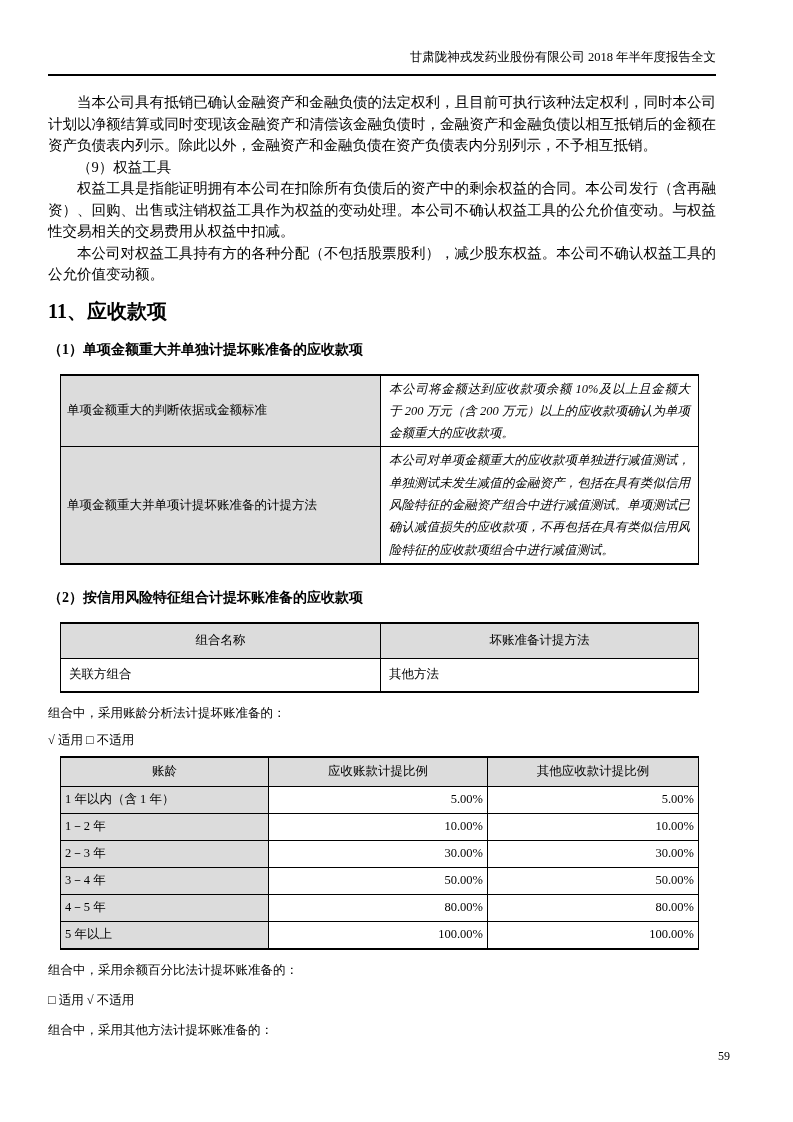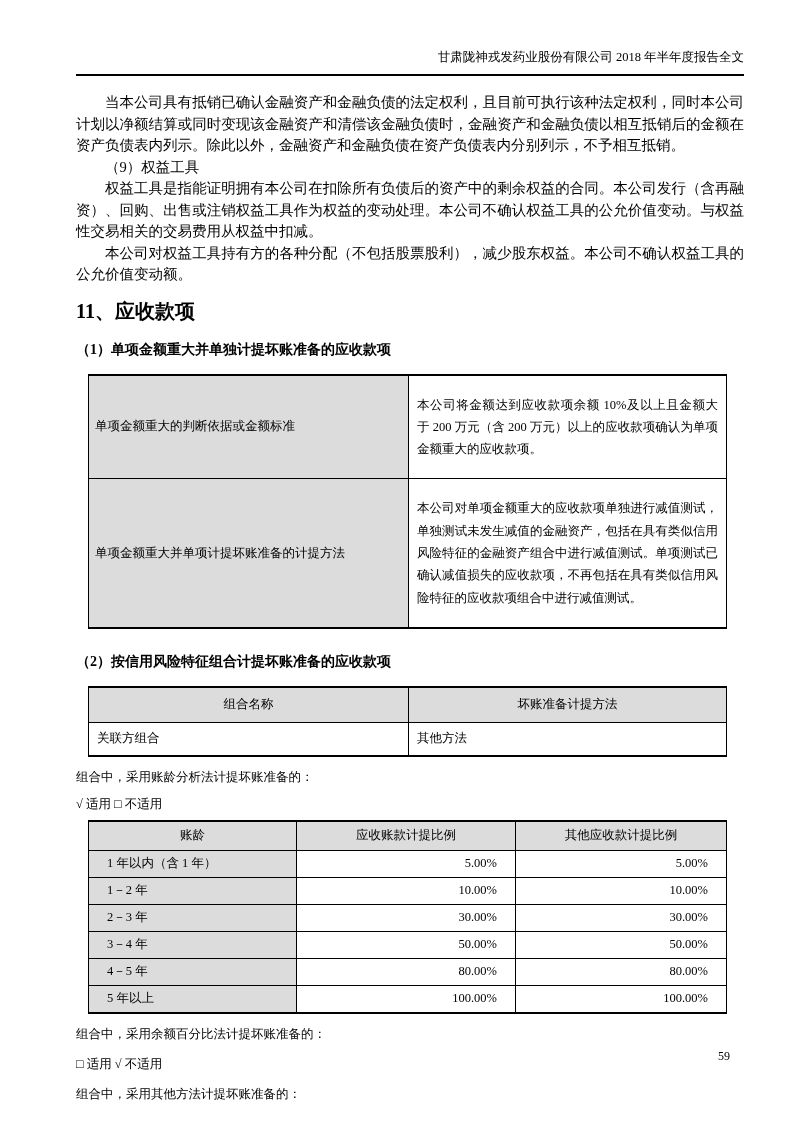--- a/index.html
+++ b/index.html
@@ -1,42 +1,42 @@
 <!DOCTYPE html>
 <html><head>
 <meta charset="utf-8">
 <style>
   html,body{margin:0;padding:0;}
   body{
     width:793px;height:1122px;background:#ffffff;
     font-family:"Liberation Serif","DejaVu Serif",serif;
     color:#000;position:relative;overflow:hidden;
   }
-  .content{position:absolute;left:76px;top:0;width:668px;}
+  .content{position:absolute;left:48px;top:0;width:668px;}
   .page-header{
     margin-top:50px;text-align:right;font-size:12.5px;line-height:15px;
     padding-bottom:9px;border-bottom:2px solid #000;
   }
   .para{
     font-size:14.5px;line-height:21.5px;text-align:justify;
     text-indent:2em;margin:0;
   }
   .para.first{margin-top:16px;}
   .h-major{font-size:20px;font-weight:bold;margin:14px 0 0 0;line-height:22px;}
   .h-sub{font-size:14px;font-weight:bold;margin:17px 0 0 0;line-height:21px;}
   table{border-collapse:collapse;table-layout:fixed;margin-left:12px;width:639px;}
   table.t{margin-top:14px;border-top:2px solid #000;border-bottom:2px solid #000;}
   td,th{border:1px solid #000;font-size:12.5px;font-weight:normal;}
   .shade{background:#dcdcdc;}
   .t1 td.lbl{padding:2px 6px;margin-left:41px;}
-  .t1 td.val{padding:18px 8px;text-align:justify;line-height:22.3px;}
+  .t1 td.val{padding:2px 8px;text-align:justify;line-height:22.3px;font-style:italic;}
   .t2 th{height:32px;text-align:center;}
   .t2 td{height:32px;padding:0 8px;text-align:left;}
   .t3 th{height:26px;text-align:center;}
-  .t3 td{height:26px;padding:0 18px;}
+  .t3 td{height:26px;padding:0 4px;}
   .t3 td.num{text-align:right;}
   .note{font-size:12.5px;margin:12px 0 0 0;line-height:16px;}
   .applicable{font-size:12.5px;margin:11px 0 0 0;line-height:16px;}
   .page-number{position:absolute;right:63px;bottom:58px;font-size:12px;}
 </style>
 </head>
 <body>
 
 <div class="content">
 

